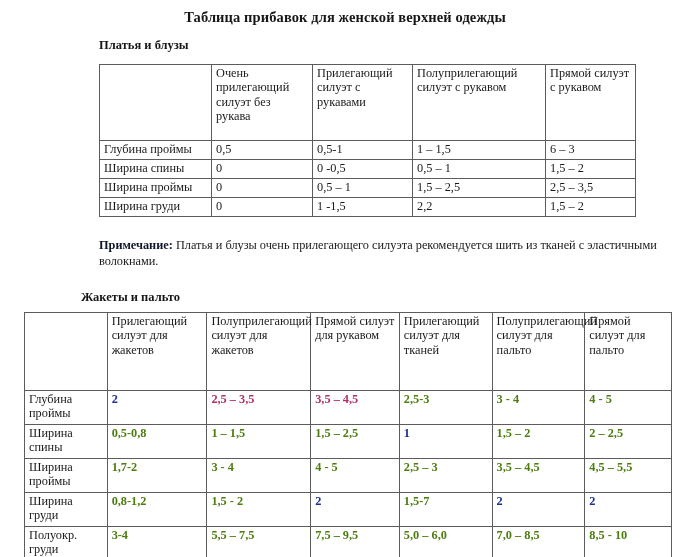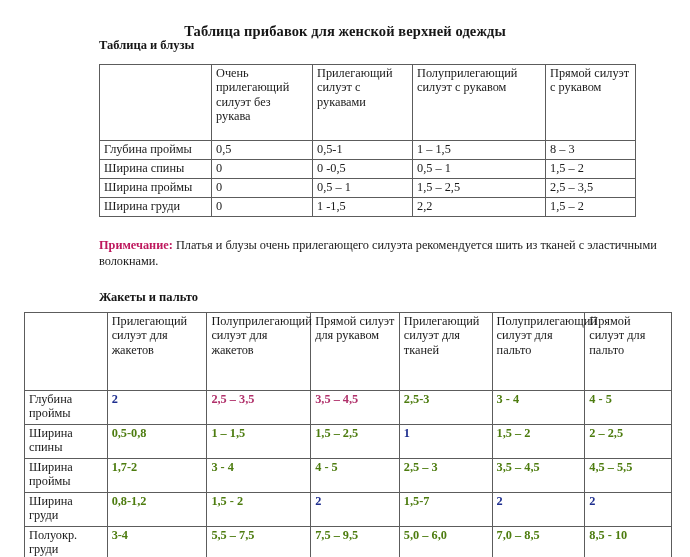--- a/index.html
+++ b/index.html
@@ -23,38 +23,38 @@
     box-sizing: border-box;
   }
 
   
   .doc-title {
     text-align: center;
     font-weight: bold;
     font-size: 14.5px;
     letter-spacing: 0.1px;
     margin: 0;
-    padding-top: 23px;
+    padding-top: 9px;
     color: #161616;
   }
 
   
   .section-heading {
     font-weight: bold;
     font-size: 12.5px;
     color: #161616;
   }
   .sec1 {
     position: absolute;
     left: 99px;
     top: 38px;
   }
   .sec2 {
     position: absolute;
-    left: 99px;
+    left: 81px;
     top: 290px;
   }
 
   
   table.grid {
     border-collapse: collapse;
     table-layout: fixed;
     background: #ffffff;
   }
   table.grid td,
@@ -99,21 +99,21 @@
   .note {
     position: absolute;
     left: 99px;
     top: 238px;
     width: 560px;
     font-size: 12.3px;
     line-height: 1.30;
     color: #1a1a1a;
   }
   .note-label {
-    color: #be185d;
+    color: #0f172a;
     font-weight: bold;
   }
 
   
   #table-jackets {
     position: absolute;
     left: 24px;
     top: 312px;
     width: 648px;
     font-size: 12.3px;
@@ -141,21 +141,21 @@
   .v-magenta { color: #b0306a; }
   .v-blue    { color: #1f2f8f; }
 </style>
 </head>
 <body>
 
 <div class="page">
 
   <h1 class="doc-title">Таблица прибавок для женской верхней одежды</h1>
 
-  <div class="section-heading sec1">Таблица и блузы</div>
+  <div class="section-heading sec1">Платья и блузы</div>
 
   <table class="grid" id="table-dresses">
     <colgroup>
       <col class="c0">
         <col class="c1">
         <col class="c2">
         <col class="c3">
         <col class="c4">
     </colgroup>
     <thead>
@@ -166,21 +166,21 @@
         <td>Полуприлегающий силуэт с рукавом</td>
         <td>Прямой силуэт с рукавом</td>
       </tr>
     </thead>
     <tbody>
       <tr>
         <td>Глубина проймы</td>
         <td>0,5</td>
         <td>0,5-1</td>
         <td>1 – 1,5</td>
-        <td>8 – 3</td>
+        <td>6 – 3</td>
       </tr>
       <tr>
         <td>Ширина спины</td>
         <td>0</td>
         <td>0 -0,5</td>
         <td>0,5 – 1</td>
         <td>1,5 – 2</td>
       </tr>
       <tr>
         <td>Ширина проймы</td>

